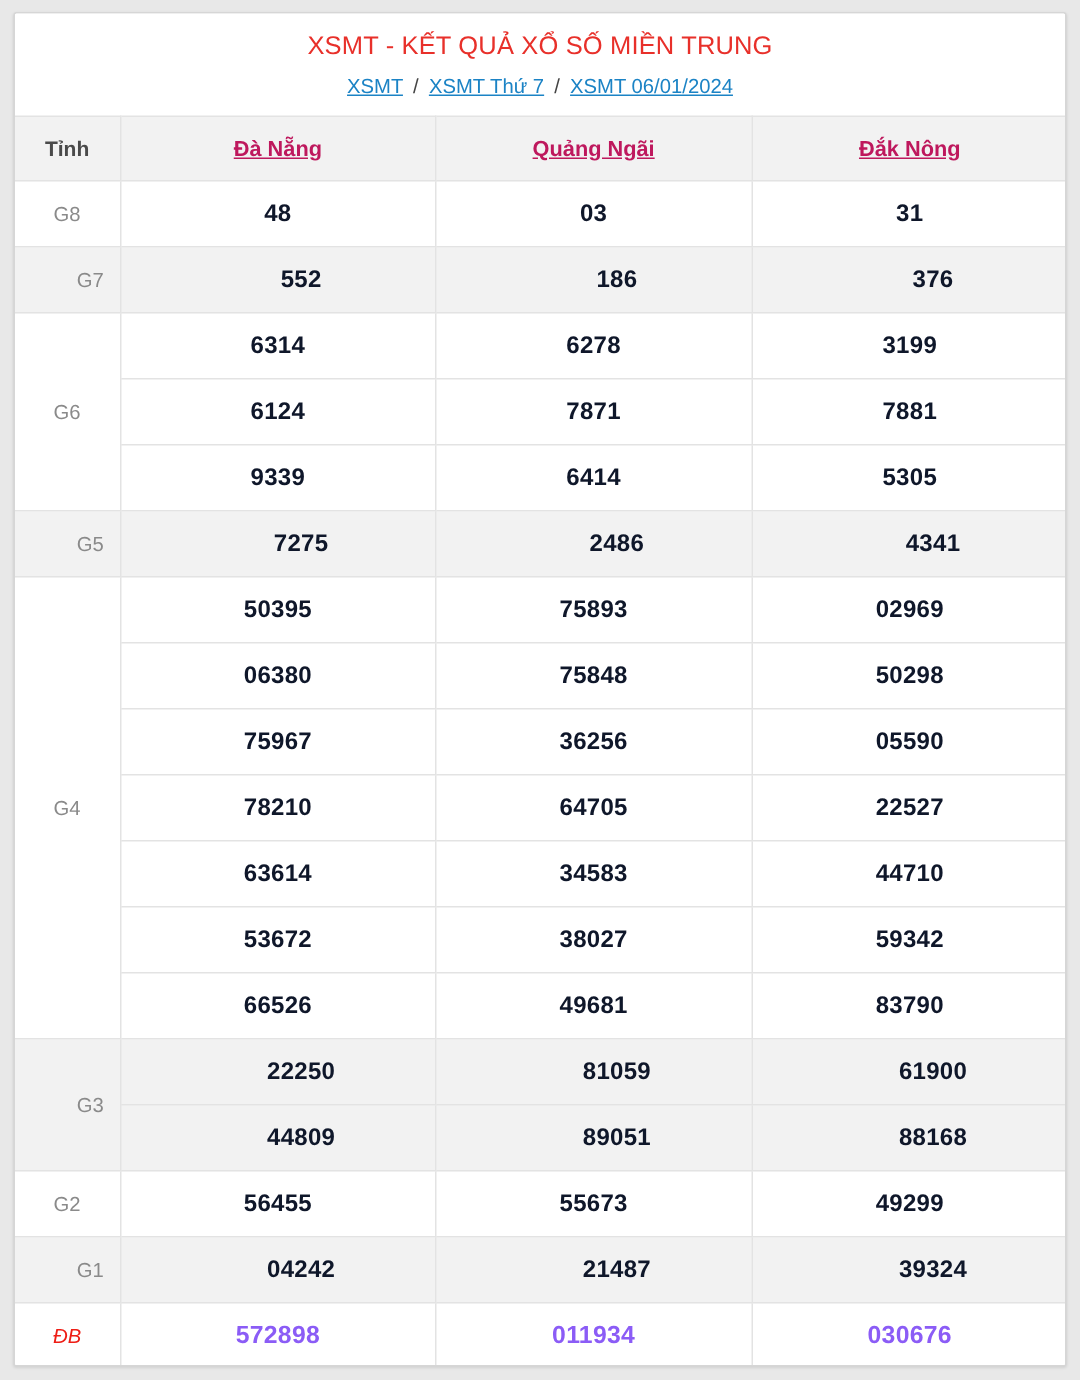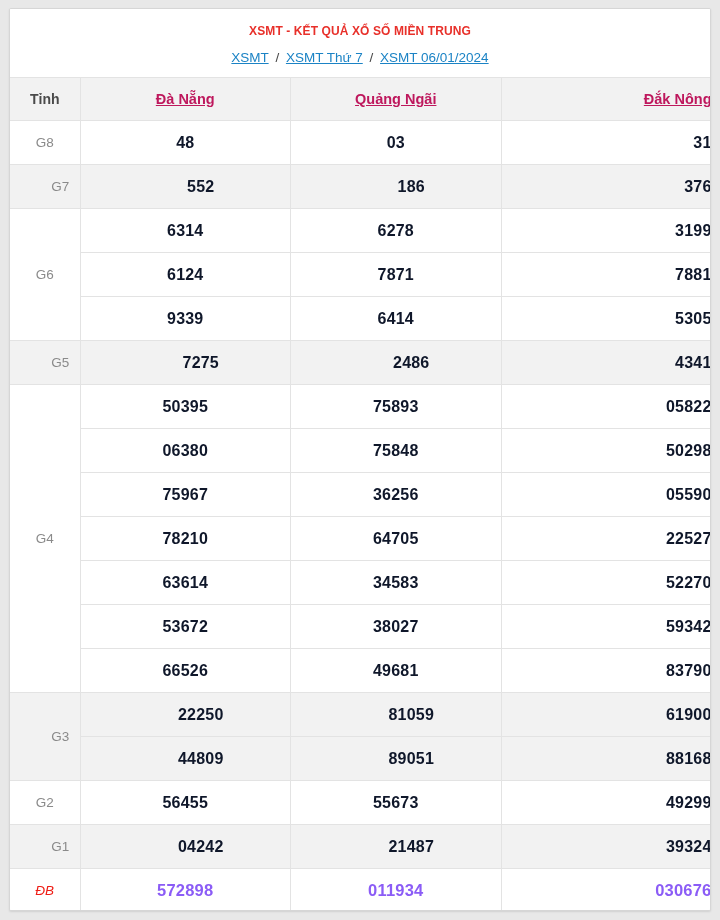--- a/index.html
+++ b/index.html
@@ -26,22 +26,22 @@
     box-shadow: 0 1px 2px rgba(0,0,0,0.10);
     overflow: hidden;
   }
   .head {
     padding: 11px 10px 10px 10px;
     text-align: center;
     background: #ffffff;
   }
   .head-title {
     color: #e8302a;
-    font-size: 12px;
-    font-weight: 700;
+    font-size: 17px;
+    font-weight: 400;
     letter-spacing: 0.1px;
     line-height: 22px;
     white-space: nowrap;
   }
   .crumbs {
     margin-top: 7px;
     font-size: 13.5px;
     font-weight: normal;
     line-height: 18px;
     color: #555;
@@ -68,21 +68,21 @@
 
   table.result th, table.result td {
     border: 1px solid #e3e3e3;
     text-align: center;
     vertical-align: middle;
     padding: 0;
   }
   table.result th:first-child,
   table.result td.glabel { border-left: 0; }
   table.result th:last-child,
-  table.result td:last-child { border-right: 0; text-align: right; }
+  table.result td:last-child { border-right: 0; }
 
   thead th {
     background: #f2f2f2;
     height: 43px;
     font-size: 14px;
   }
   th.th-tinh {
     color: #4a4a4a;
     font-weight: bold;
     font-size: 14px;
@@ -183,41 +183,41 @@
           <tr class="shade">
             <td class="glabel" rowspan="1">G5</td>
             <td class="num">7275</td>
             <td class="num">2486</td>
             <td class="num">4341</td>
           </tr>
           <tr class="plain">
             <td class="glabel" rowspan="7">G4</td>
             <td class="num">50395</td>
             <td class="num">75893</td>
-            <td class="num">05822</td>
+            <td class="num">02969</td>
           </tr>
           <tr class="plain">
             <td class="num">06380</td>
             <td class="num">75848</td>
             <td class="num">50298</td>
           </tr>
           <tr class="plain">
             <td class="num">75967</td>
             <td class="num">36256</td>
             <td class="num">05590</td>
           </tr>
           <tr class="plain">
             <td class="num">78210</td>
             <td class="num">64705</td>
             <td class="num">22527</td>
           </tr>
           <tr class="plain">
             <td class="num">63614</td>
             <td class="num">34583</td>
-            <td class="num">52270</td>
+            <td class="num">44710</td>
           </tr>
           <tr class="plain">
             <td class="num">53672</td>
             <td class="num">38027</td>
             <td class="num">59342</td>
           </tr>
           <tr class="plain">
             <td class="num">66526</td>
             <td class="num">49681</td>
             <td class="num">83790</td>

